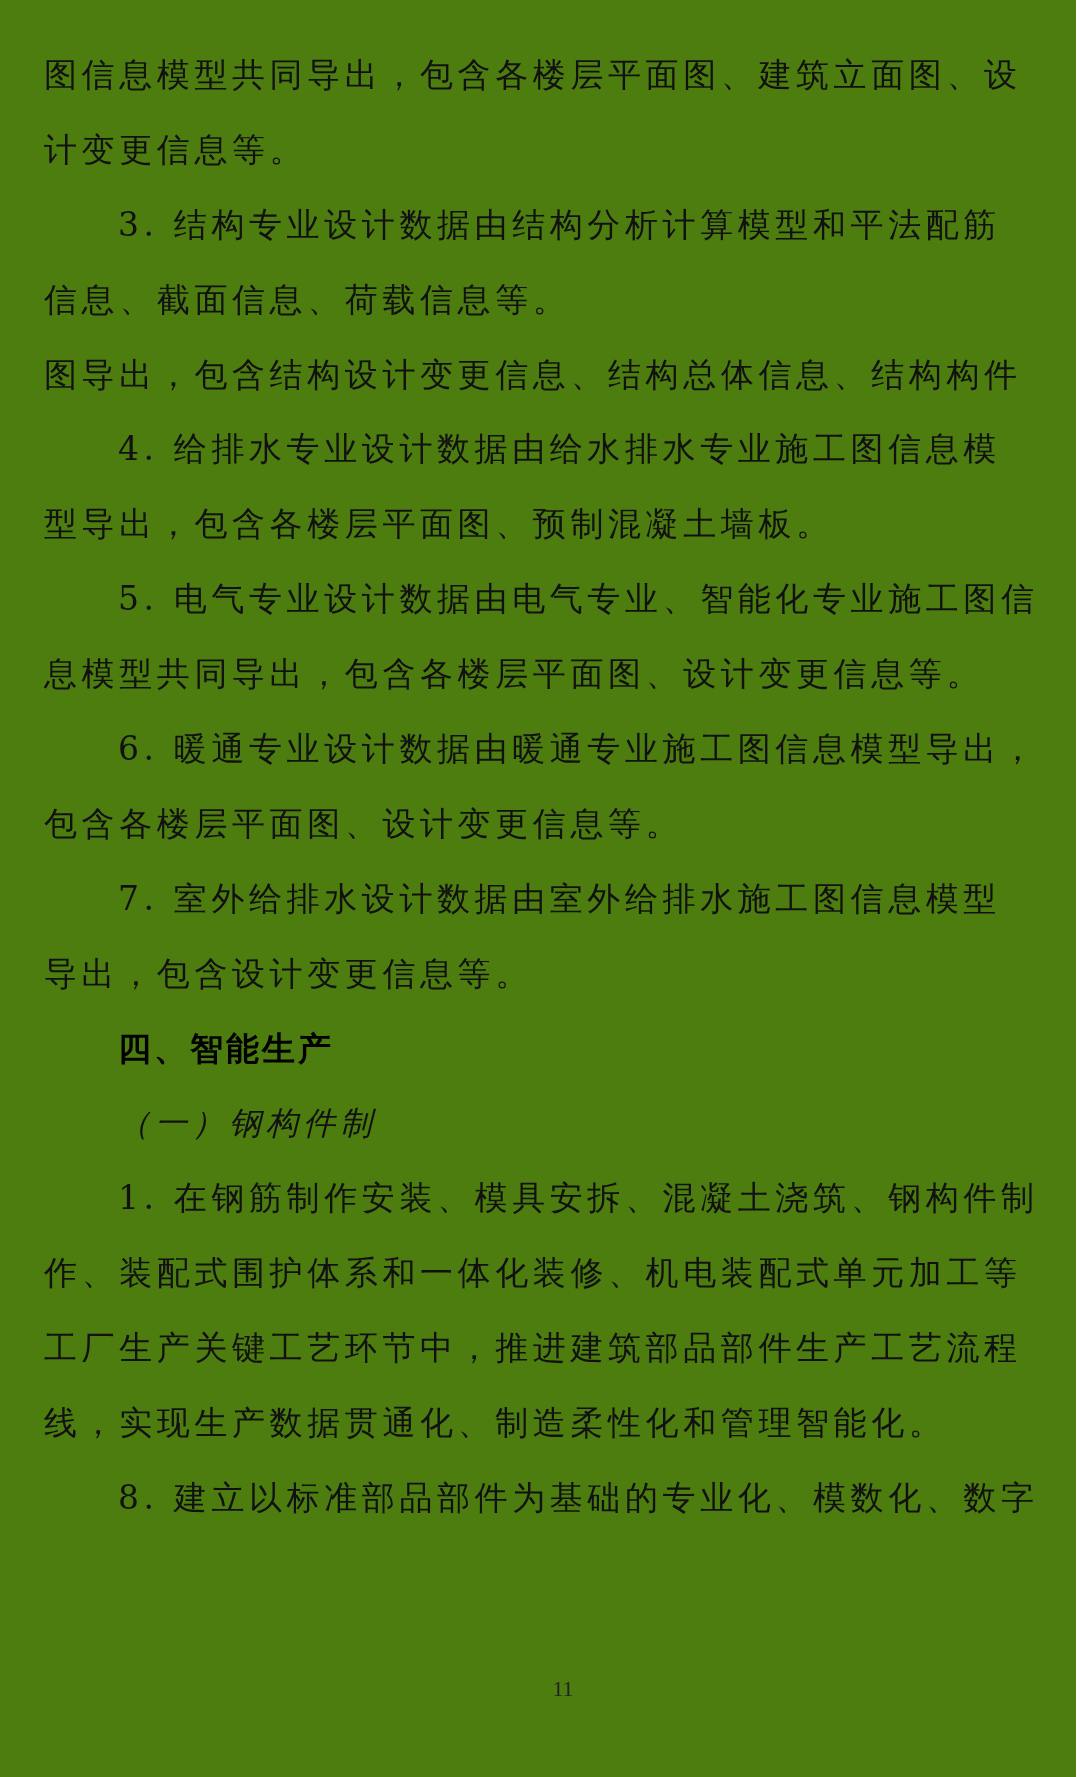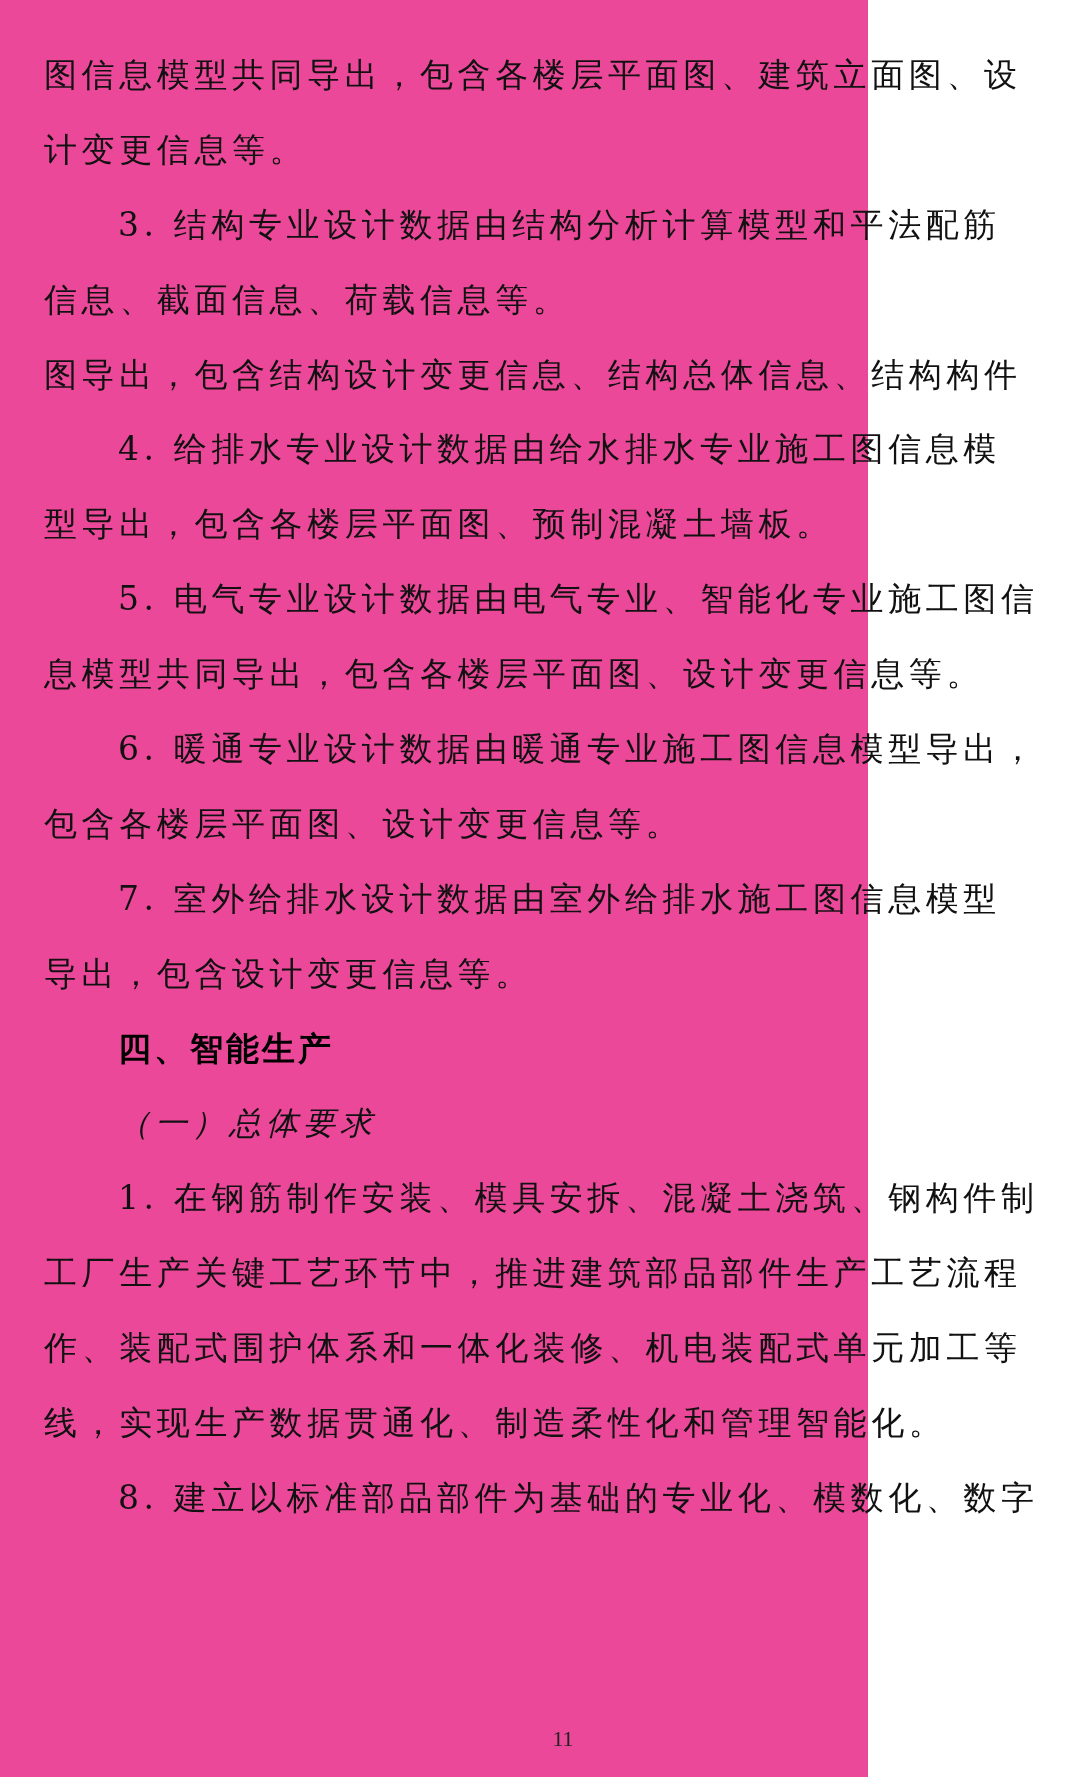--- a/index.html
+++ b/index.html
@@ -1,34 +1,34 @@
 <!DOCTYPE html>
 <html><head>
 <meta charset="utf-8">
 <style>
   html, body { margin: 0; padding: 0; background: #ffffff; }
   body { width: 1080px; height: 1777px; position: relative; overflow: hidden; }
-  .page { position: absolute; left: 0; top: 0; width: 868px; height: 1777px; background: #ec4899; }
+  .page { position: absolute; left: 0; top: 0; width: 1076px; height: 1777px; background: #4d7c0f; }
   .content { position: absolute; left: 44px; top: 38px; width: 1000px; }
   .line {
     height: 74.9px; line-height: 74.9px; white-space: nowrap;
     font-family: "DejaVu Serif", "Liberation Serif", serif;
     font-size: 33px; letter-spacing: 4.6px; color: #111;
   }
   .indent { padding-left: 74px; }
   .heading {
     font-family: "DejaVu Sans", "Liberation Sans", sans-serif;
     font-weight: bold; font-size: 33px; letter-spacing: 3px; color: #000;
   }
   .subheading {
     font-family: "DejaVu Serif", "Liberation Serif", serif;
     font-size: 32px; letter-spacing: 5px; color: #111; font-style: italic;
   }
   .page-number {
-    position: absolute; left: 0; width: 1080px; top: 1726px; text-align: center;
+    position: absolute; left: 0; width: 1080px; top: 1676px; text-align: center;
     font-family: "Liberation Serif", "DejaVu Serif", serif; font-size: 22px; color: #222;
     padding-left: 46px; box-sizing: border-box;
   }
 </style>
 </head>
 <body>
 
 <div class="page">
   <div class="content">
     <div class="line">图信息模型共同导出，包含各楼层平面图、建筑立面图、设</div>
@@ -38,21 +38,21 @@
     <div class="line">图导出，包含结构设计变更信息、结构总体信息、结构构件</div>
     <div class="line indent">4. 给排水专业设计数据由给水排水专业施工图信息模</div>
     <div class="line">型导出，包含各楼层平面图、预制混凝土墙板。</div>
     <div class="line indent">5. 电气专业设计数据由电气专业、智能化专业施工图信</div>
     <div class="line">息模型共同导出，包含各楼层平面图、设计变更信息等。</div>
     <div class="line indent">6. 暖通专业设计数据由暖通专业施工图信息模型导出，</div>
     <div class="line">包含各楼层平面图、设计变更信息等。</div>
     <div class="line indent">7. 室外给排水设计数据由室外给排水施工图信息模型</div>
     <div class="line">导出，包含设计变更信息等。</div>
     <div class="line indent heading">四、智能生产</div>
-    <div class="line indent subheading">（一）总体要求</div>
+    <div class="line indent subheading">（一）钢构件制</div>
     <div class="line indent">1. 在钢筋制作安装、模具安拆、混凝土浇筑、钢构件制</div>
+    <div class="line">作、装配式围护体系和一体化装修、机电装配式单元加工等</div>
     <div class="line">工厂生产关键工艺环节中，推进建筑部品部件生产工艺流程</div>
-    <div class="line">作、装配式围护体系和一体化装修、机电装配式单元加工等</div>
     <div class="line">线，实现生产数据贯通化、制造柔性化和管理智能化。</div>
     <div class="line indent">8. 建立以标准部品部件为基础的专业化、模数化、数字</div>
   </div>
   <div class="page-number">11</div>
 </div>
 
 </body></html>

